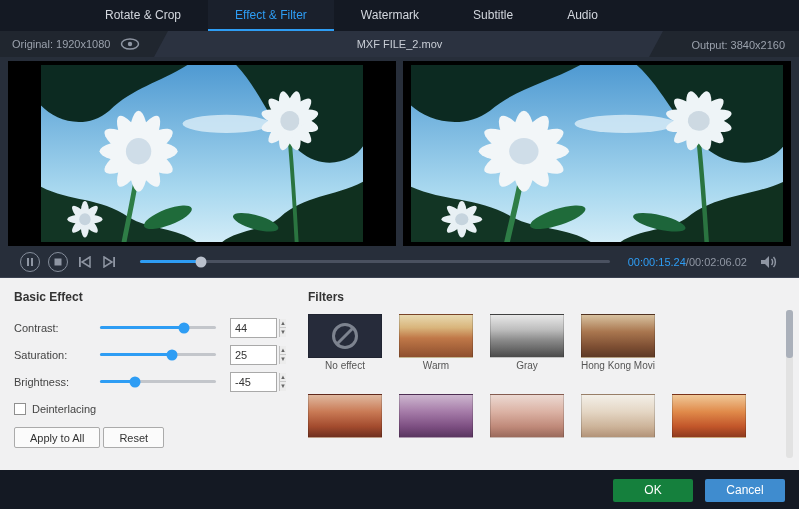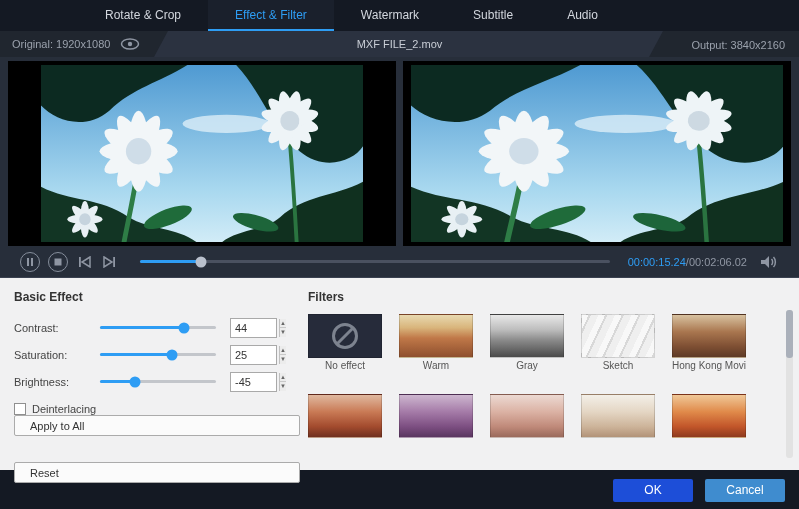--- a/index.html
+++ b/index.html
@@ -52,21 +52,21 @@
   .slider .fill{position:absolute;left:0;top:0;bottom:0;background:#2e9df4;border-radius:2px;}
   .slider .handle{position:absolute;top:50%;transform:translate(-50%,-50%);width:11px;height:11px;border-radius:50%;background:#2e9df4;cursor:pointer;}
   .spin{width:47px;height:20px;border:1px solid #a9a9a9;background:#fff;display:flex;align-items:stretch;}
   .spin input{width:48px;border:none;outline:none;font-size:11px;padding-left:4px;font-family:"Liberation Sans",sans-serif;color:#333;background:transparent;}
   .spin-btns{width:14px;border-left:1px solid #c0c0c0;display:flex;flex-direction:column;}
   .spin-btns span{flex:1;display:flex;align-items:center;justify-content:center;font-size:6px;color:#666;background:#ececec;cursor:pointer;line-height:1;}
   .spin-btns span:first-child{border-bottom:1px solid #c9c9c9;}
   .deint-row{display:flex;align-items:center;gap:6px;margin-top:8px;}
   .checkbox{width:12px;height:12px;border:1px solid #8f8f8f;background:#fff;cursor:pointer;}
   .deint-label{font-size:11px;color:#444;}
-  .btn-row{display:flex;gap:26px;flex-direction:column;}
+  .btn-row{display:flex;gap:3px;margin-top:12px;}
   .btn{height:21px;padding:0 15px;font-size:11px;color:#333;background:#fbfbfb;border:1px solid #ababab;border-radius:2px;display:flex;align-items:center;cursor:pointer;}
 
   .filters-col{flex:1;padding-left:8px;position:relative;}
   .filter-grid{display:grid;grid-template-columns:repeat(5,74px);column-gap:17px;}
   .filter-cell{cursor:pointer;}
   .thumb{width:74px;height:44px;border:1px solid rgba(0,0,0,0.15);}
   .thumb-label{font-size:10px;color:#555;text-align:center;height:16px;line-height:16px;margin-bottom:18px;overflow:hidden;white-space:nowrap;}
   .row2{margin-top:2px;}
   .t-noeffect{background:#262b3a;display:flex;align-items:center;justify-content:center;}
   .nosign{width:26px;height:26px;border:3px solid #7d838f;border-radius:50%;position:relative;}
@@ -80,21 +80,21 @@
   .t-pink{background:linear-gradient(180deg,#ecd9d2 0%,#dbb2a4 40%,#c08a7a 75%,#9a6a5c 100%);}
   .t-light{background:linear-gradient(180deg,#f3efe8 0%,#e4d6c4 40%,#cdb49a 75%,#b29378 100%);}
   .t-orange{background:linear-gradient(180deg,#f0c898 0%,#e08a4a 40%,#c2562a 75%,#8e3a1e 100%);}
 
   .scrollbar{position:absolute;right:6px;top:32px;bottom:12px;width:7px;background:#e2e2e2;border-radius:3px;cursor:pointer;}
   .scroll-thumb{position:absolute;top:0;left:0;right:0;height:48px;background:#aab0ba;border-radius:3px;}
 
   
   .footer{height:40px;background:#141923;display:flex;align-items:center;justify-content:flex-end;gap:12px;padding-right:14px;}
   .fbtn-ok,.fbtn-cancel{width:80px;height:23px;border-radius:2px;color:#fff;font-size:12px;display:flex;align-items:center;justify-content:center;cursor:pointer;border:none;}
-  .fbtn-ok{background:#1d4ed8;}
+  .fbtn-ok{background:#15803d;}
   .fbtn-cancel{background:#3f8ccf;}
 
   .icon-stroke{stroke:#8f96a3;fill:none;stroke-width:1.5;}
   .icon-fill{fill:#8f96a3;}
 </style>
 </head>
 <body>
 
 <div class="tabbar">
   <div class="tab">Rotate &amp; Crop</div>
@@ -322,24 +322,20 @@
       </div>
       <div class="filter-cell">
         <div class="thumb t-warm"></div>
         <div class="thumb-label">Warm</div>
       </div>
       <div class="filter-cell">
         <div class="thumb t-gray"></div>
         <div class="thumb-label">Gray</div>
       </div>
       <div class="filter-cell">
-        <div class="thumb t-sketch"></div>
-        <div class="thumb-label">Sketch</div>
-      </div>
-      <div class="filter-cell">
         <div class="thumb t-hk"></div>
         <div class="thumb-label">Hong Kong Movie</div>
       </div>
     </div>
 
     <div class="filter-grid row2">
       <div class="filter-cell">
           <div class="thumb t-red"></div>
         </div>
       <div class="filter-cell">

